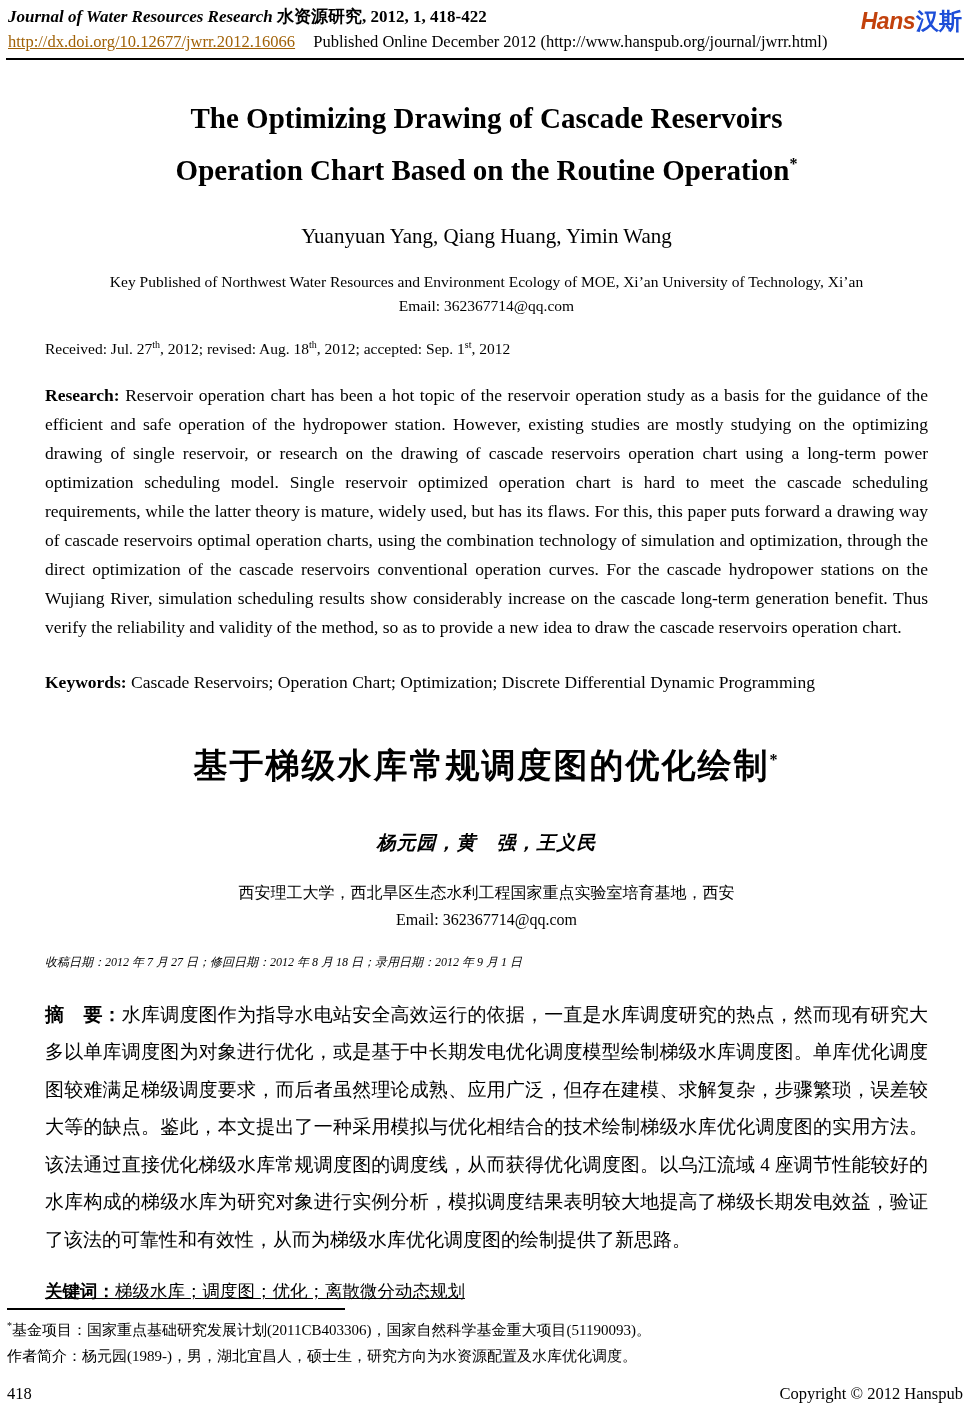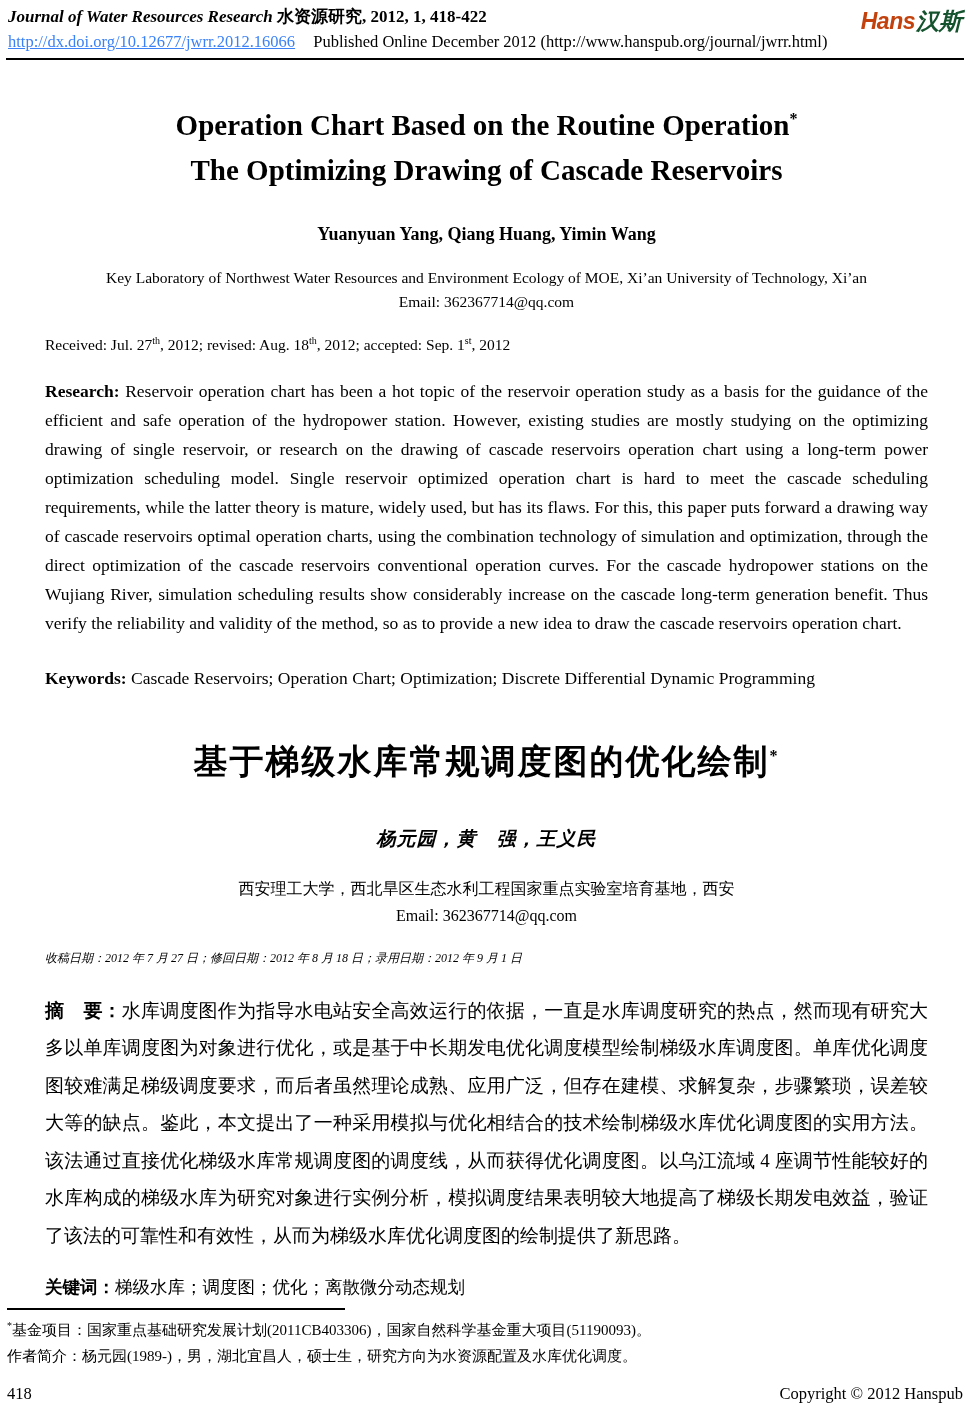--- a/index.html
+++ b/index.html
@@ -20,36 +20,36 @@
     padding: 5px 2px 6px 2px;
     border-bottom: 2px solid #000;
     display: flex;
     justify-content: space-between;
     align-items: flex-start;
   }
   .header-left { flex: 1; }
   .header-line1 { font-size: 17px; font-weight: bold; white-space: nowrap; }
   .journal-name { font-style: italic; }
   .header-line2 { margin-top: 4px; font-size: 16.5px; white-space: nowrap; }
-  .doi-link { color: #3b82f6; }
+  .doi-link { color: #a16207; }
   .published-online { margin-left: 14px; font-family: Liberation Serif, serif; }
   .logo { font-family: "Liberation Sans", sans-serif; font-size: 23px; font-weight: bold; white-space: nowrap; margin-top: 1px; }
   .logo-hans { color: #c2410c; font-style: italic; letter-spacing: -0.5px; }
-  .logo-cn { color: #14532d; margin-left: 1px; font-style: italic; }
+  .logo-cn { color: #1d4ed8; margin-left: 1px; }
   
   .body { margin: 0 42px 0 45px; }
   .en-title {
     margin-top: 36px;
     text-align: center;
     font-size: 29px;
     font-weight: bold;
     line-height: 45px;
   }
   .en-title sup, .cn-title sup { font-size: 16px; }
-  .en-authors { margin-top: 31px; text-align: center; font-size: 18px; font-weight: bold; }
+  .en-authors { margin-top: 31px; text-align: center; font-size: 21px; font-weight: normal; }
   .en-affiliation { margin-top: 21px; text-align: center; font-size: 15.5px; line-height: 24px; }
   .en-received { margin-top: 21px; text-align: left; font-size: 15.5px; }
   .en-received sup { font-size: 10px; }
   .en-abstract { margin-top: 23px; font-size: 17.5px; line-height: 29px; text-align: justify; }
   .bold { font-weight: bold; }
   .en-keywords {
     margin-top: 26px;
     font-size: 17.5px;
     line-height: 28px;
     padding-left: 100px;
@@ -60,21 +60,21 @@
     margin-top: 47px;
     text-align: center;
     font-size: 34px;
     font-weight: bold;
     letter-spacing: 2px;
   }
   .cn-authors { margin-top: 41px; text-align: center; font-size: 19px; font-weight: 600; font-style: italic; letter-spacing: 1px; }
   .cn-affiliation { margin-top: 23px; text-align: center; font-size: 16px; line-height: 27px; }
   .cn-dates { margin-top: 21px; text-align: left; font-size: 12px; font-style: italic; }
   .cn-abstract { margin-top: 25px; font-size: 19px; line-height: 37.5px; text-align: justify; }
-  .cn-keywords { margin-top: 21px; font-size: 17.5px; }
+  .cn-keywords { margin-top: 21px; font-size: 17.5px; text-decoration: underline; }
   
   .footnote {
     position: absolute;
     top: 1308px;
     left: 7px;
     right: 7px;
     font-size: 15px;
     line-height: 26px;
   }
   .footnote-rule { width: 338px; border-top: 2px solid #000; margin-bottom: 3px; }
@@ -107,28 +107,28 @@
       </div>
     </div>
     <div class="logo">
       <span class="logo-hans">Hans</span><span class="logo-cn">汉斯</span>
     </div>
   </div>
 
   <div class="body">
 
     <div class="en-title">
+      <div>The Optimizing Drawing of Cascade Reservoirs</div>
       <div><span>Operation Chart Based on the Routine Operation</span><sup>*</sup></div>
-      <div>The Optimizing Drawing of Cascade Reservoirs</div>
     </div>
 
     <div class="en-authors">Yuanyuan Yang, Qiang Huang, Yimin Wang</div>
 
     <div class="en-affiliation">
-      <div>Key Laboratory of Northwest Water Resources and Environment Ecology of MOE, Xi’an University of Technology, Xi’an</div>
+      <div>Key Published of Northwest Water Resources and Environment Ecology of MOE, Xi’an University of Technology, Xi’an</div>
       <div>Email: 362367714@qq.com</div>
     </div>
 
     <div class="en-received"><span>Received: Jul. 27</span><sup>th</sup><span>, 2012; revised: Aug. 18</span><sup>th</sup><span>, 2012; accepted: Sep. 1</span><sup>st</sup><span>, 2012</span></div>
 
     <div class="en-abstract">
       <span class="bold">Research:</span>
       <span>Reservoir operation chart has been a hot topic of the reservoir operation study as a basis for the guidance of the efficient and safe operation of the hydropower station. However, existing studies are mostly studying on the optimizing drawing of single reservoir, or research on the drawing of cascade reservoirs operation chart using a long-term power optimization scheduling model. Single reservoir optimized operation chart is hard to meet the cascade scheduling requirements, while the latter theory is mature, widely used, but has its flaws. For this, this paper puts forward a drawing way of cascade reservoirs optimal operation charts, using the combination technology of simulation and optimization, through the direct optimization of the cascade reservoirs conventional operation curves. For the cascade hydropower stations on the Wujiang River, simulation scheduling results show considerably increase on the cascade long-term generation benefit. Thus verify the reliability and validity of the method, so as to provide a new idea to draw the cascade reservoirs operation chart.</span>
     </div>
 

